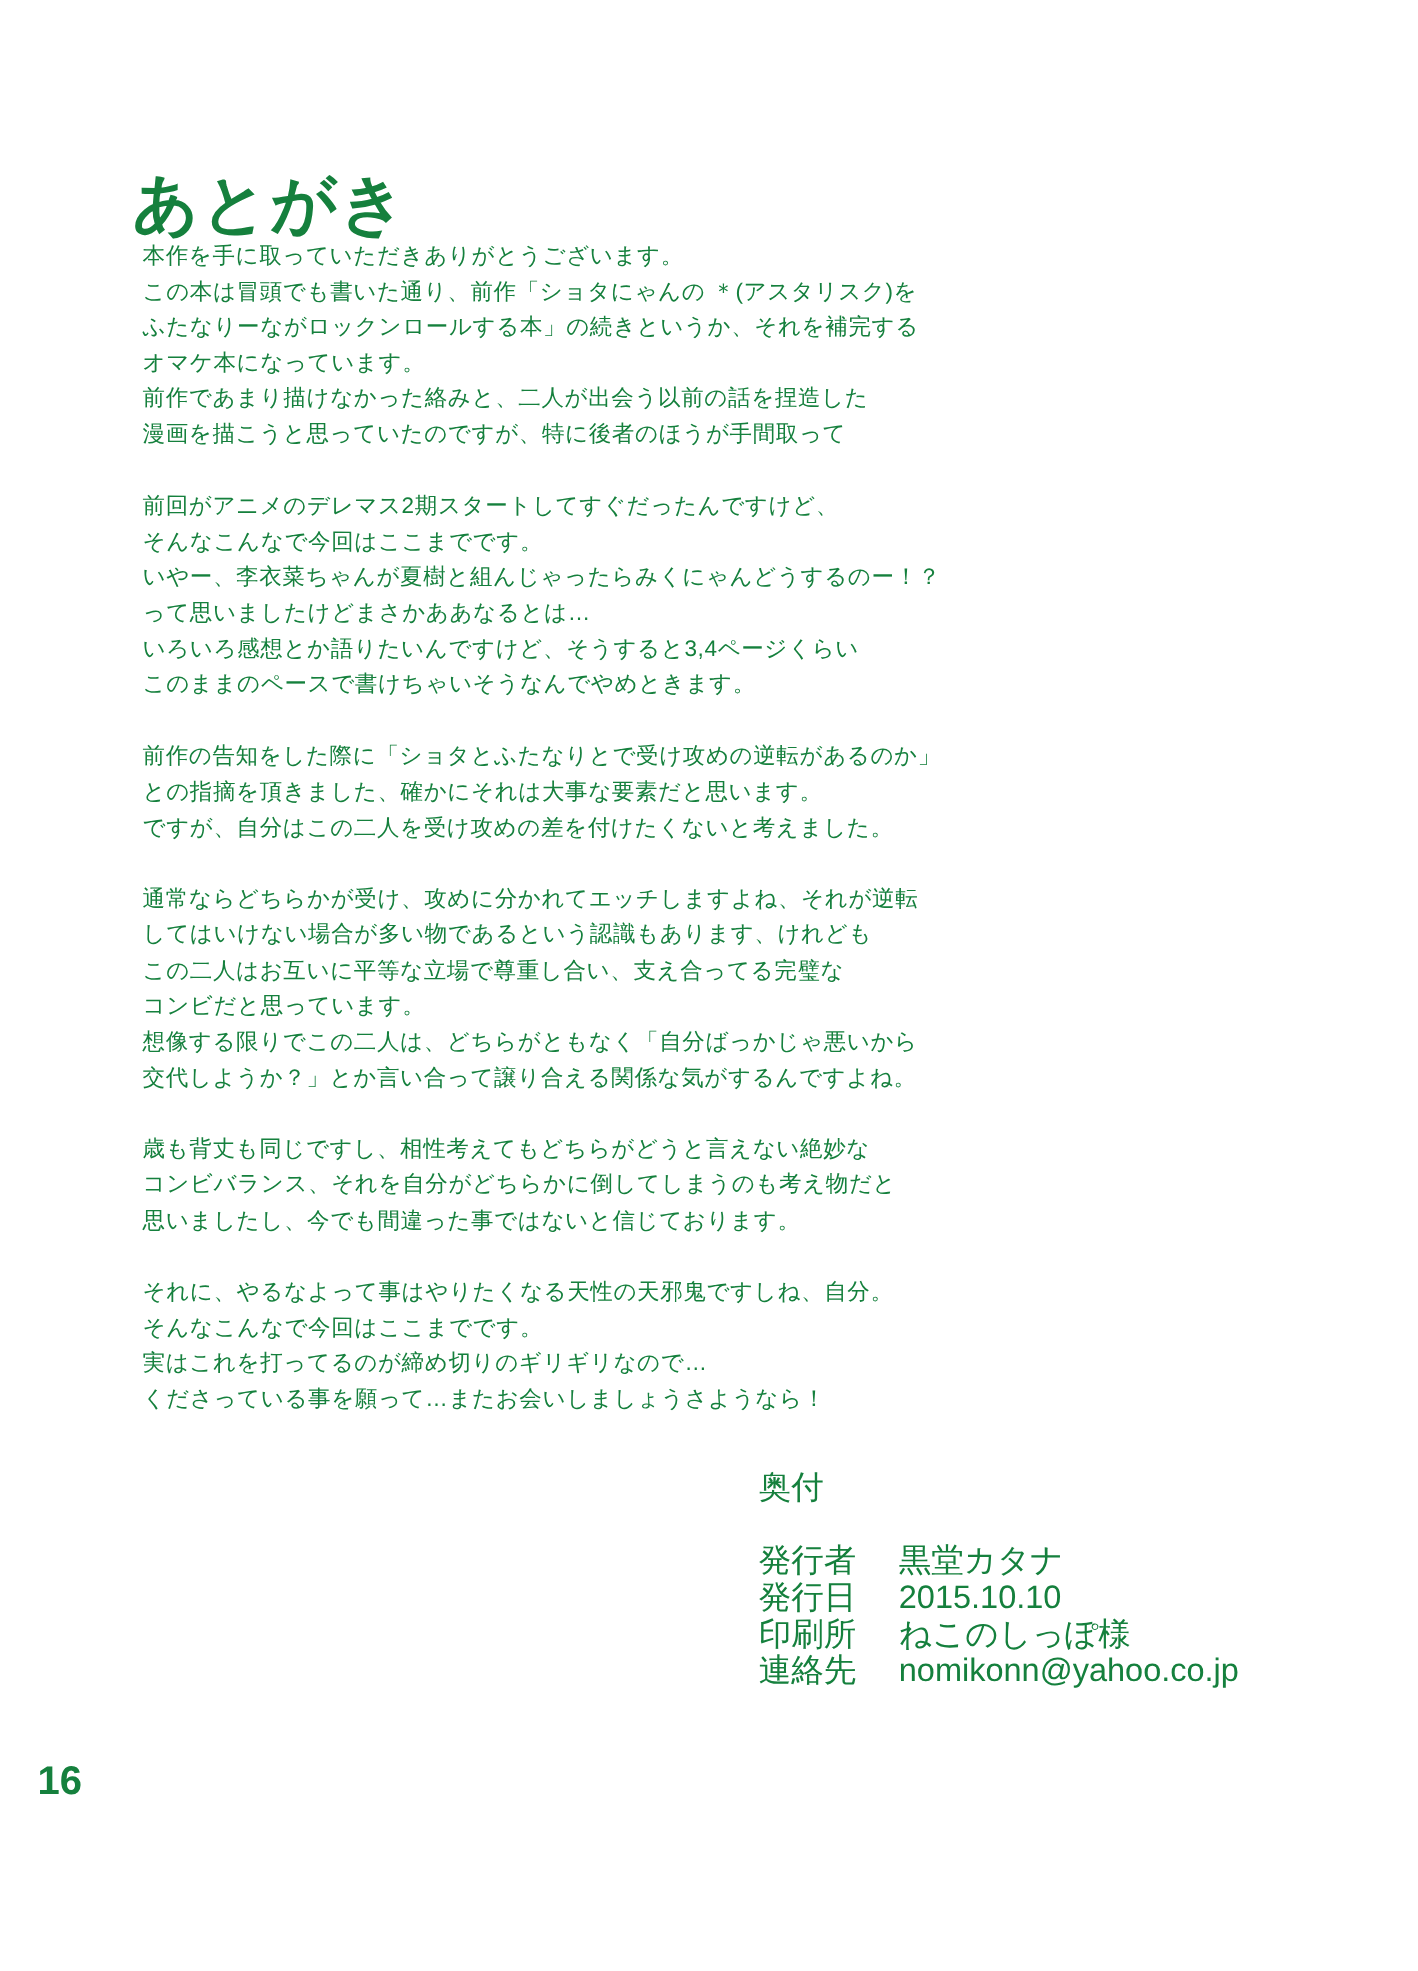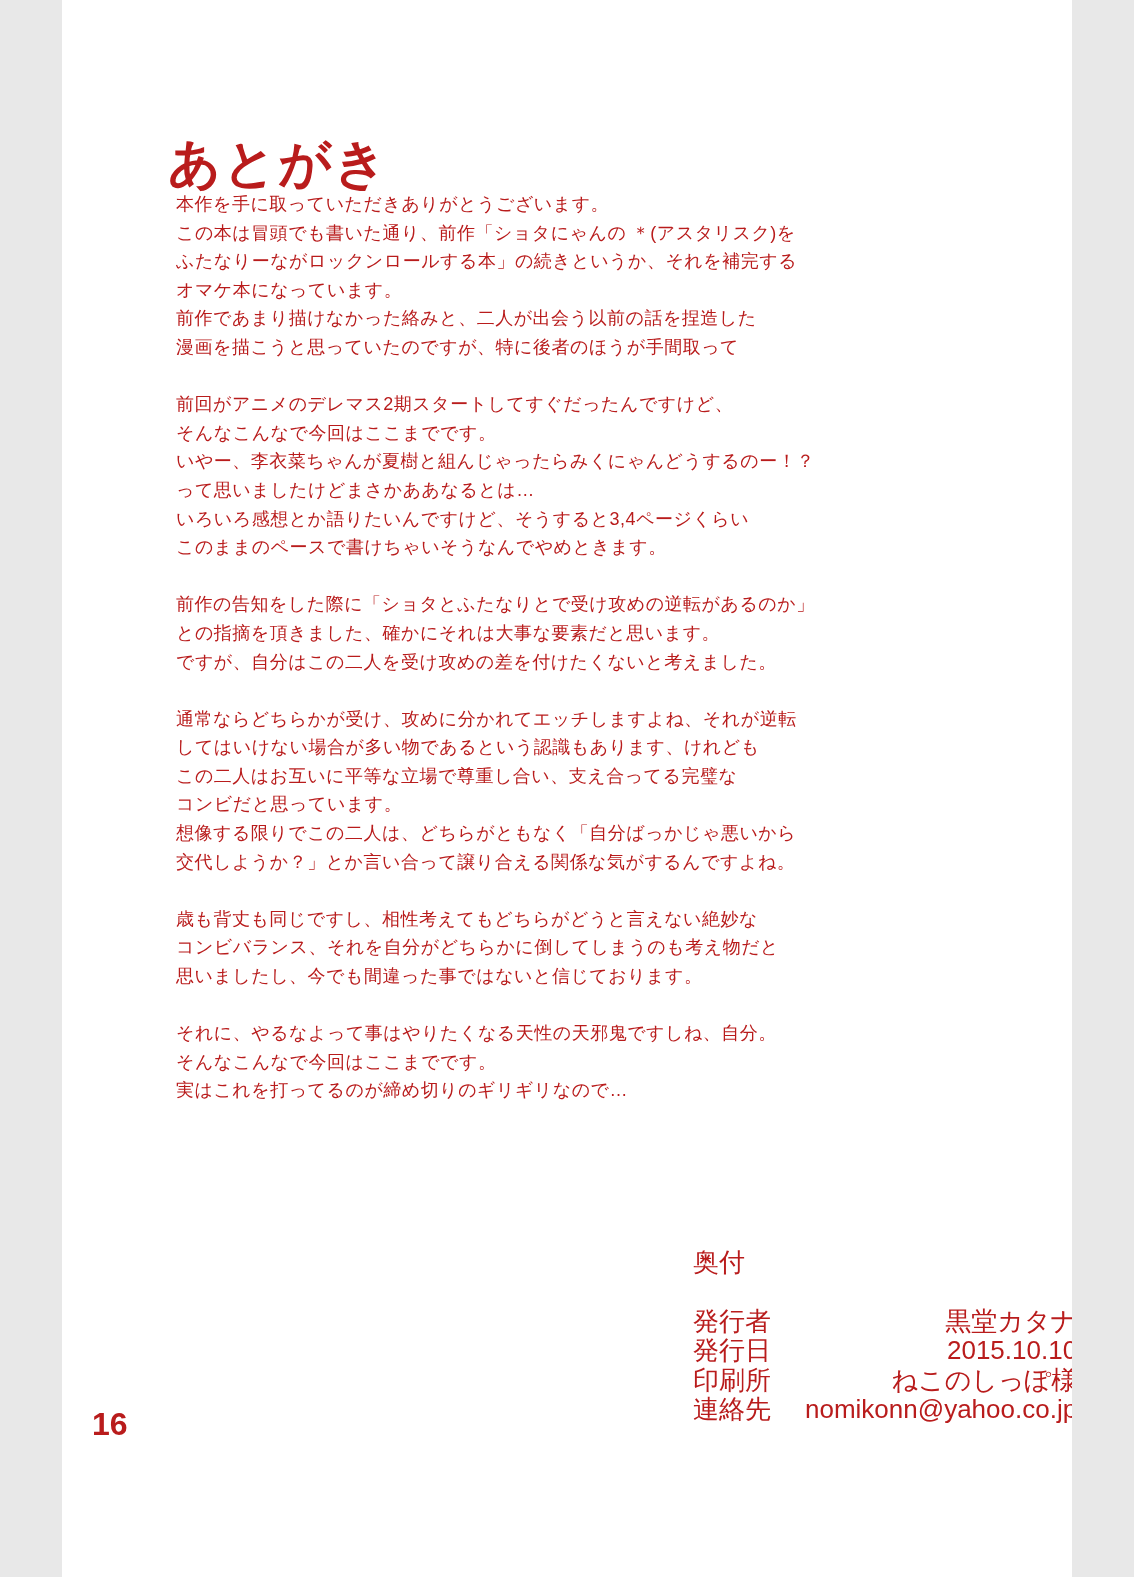--- a/index.html
+++ b/index.html
@@ -1,22 +1,22 @@
 <!DOCTYPE html>
 <html><head>
 <meta charset="utf-8">
 <style>
   html, body { margin: 0; padding: 0; background: #e8e8e8; }
   .page {
     position: relative;
-    width: 1010px;
+    width: 1134px;
     height: 1577px;
     background: #ffffff;
     font-family: "Liberation Sans", "DejaVu Sans", sans-serif;
-    color: #b91c1c;
+    color: #15803d;
     overflow: hidden;
     margin: 0 auto;
   }
   .title {
     position: absolute;
     left: 106px;
     top: 94px;
     font-size: 52px;
     font-weight: 600;
     letter-spacing: 2px;
@@ -29,28 +29,27 @@
     font-size: 18px;
     line-height: 28.6px;
     font-weight: 500;
     letter-spacing: 0.5px;
   }
   .para { margin: 0 0 28.6px 0; }
   .line { white-space: nowrap; }
   .colophon {
     position: absolute;
     left: 607px;
-    top: 1248px;
+    top: 1175px;
     font-size: 26px;
     line-height: 29.5px;
     font-weight: 500;
-    margin-left: 24px;
   }
   .colophon-heading { margin-bottom: 29px; }
-  .entry { display: flex; justify-content: space-between; }
+  .entry { display: flex; }
   .entry .label { width: 112px; flex: 0 0 auto; }
   .entry .value { flex: 0 0 auto; }
   .pagenum {
     position: absolute;
     left: 30px;
     top: 1406px;
     font-size: 32px;
     font-weight: 700;
   }
 </style>
@@ -92,20 +91,21 @@
       </div>
       <div class="para">
         <div class="line">歳も背丈も同じですし、相性考えてもどちらがどうと言えない絶妙な</div>
         <div class="line">コンビバランス、それを自分がどちらかに倒してしまうのも考え物だと</div>
         <div class="line">思いましたし、今でも間違った事ではないと信じております。</div>
       </div>
       <div class="para">
         <div class="line">それに、やるなよって事はやりたくなる天性の天邪鬼ですしね、自分。</div>
         <div class="line">そんなこんなで今回はここまでです。</div>
         <div class="line">実はこれを打ってるのが締め切りのギリギリなので…</div>
+        <div class="line">くださっている事を願って…またお会いしましょうさようなら！</div>
       </div>
     </div>
 
   <div class="colophon">
     <div class="colophon-heading">奥付</div>
     <div id="colophon-entries">
         <div class="entry">
           <span class="label">発行者</span>
           <span class="value">黒堂カタナ</span>
         </div>

